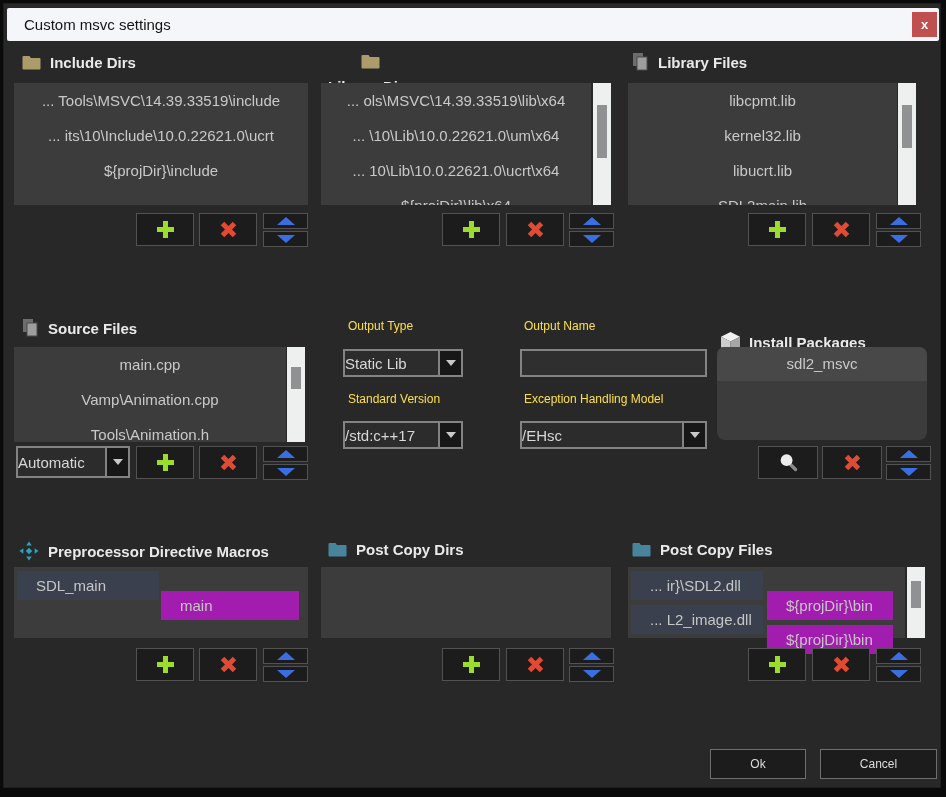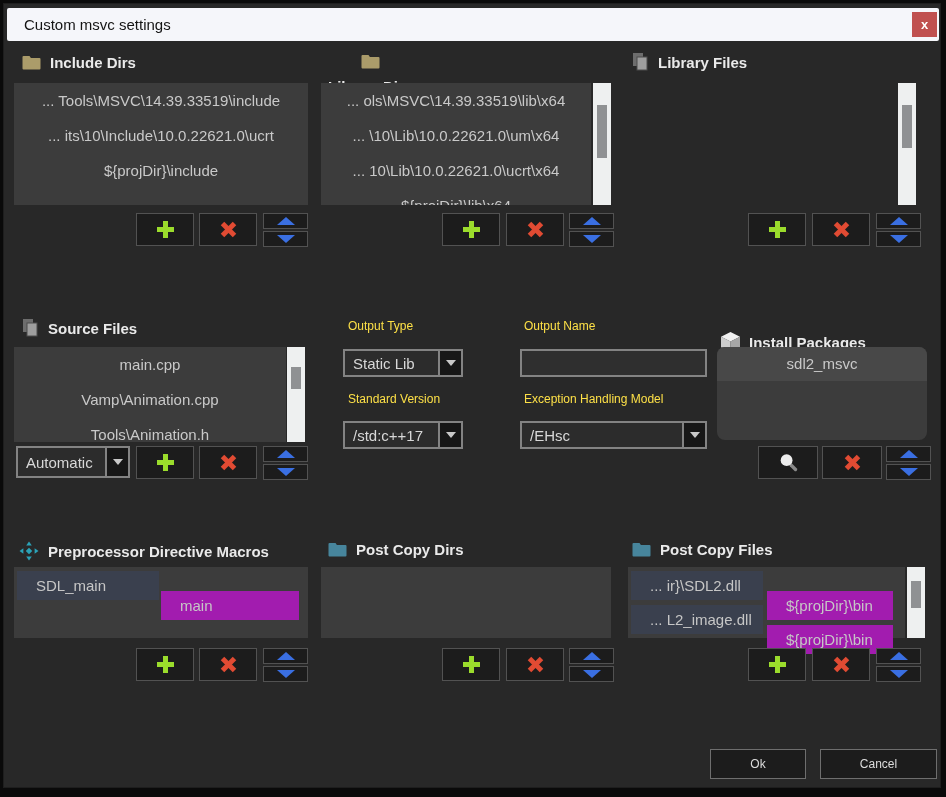--- a/index.html
+++ b/index.html
@@ -35,21 +35,21 @@
   .xmark::after{content:'';position:absolute;left:0;top:6px;width:17px;height:5px;background:#e14b33;}
   .ud{position:absolute;width:45px;height:34px;}
   .ud .half{position:absolute;left:0;width:45px;height:16px;background:#1c1c1c;border:1px solid #525252;box-sizing:border-box;
             display:flex;align-items:center;justify-content:center;cursor:pointer;}
   .ud .h-top{top:0;} .ud .h-bot{top:18px;}
   .tri-up{width:0;height:0;border-left:9px solid transparent;border-right:9px solid transparent;border-bottom:8px solid #3a6fe2;}
   .tri-down{width:0;height:0;border-left:9px solid transparent;border-right:9px solid transparent;border-top:8px solid #3a6fe2;}
 
   
   .dd{position:absolute;box-sizing:border-box;background:#2c2c2c;border:2px solid #838383;display:flex;align-items:stretch;cursor:pointer;}
-  .dd .txt{flex:1;font-size:15px;color:#d8d8d8;padding-left:8px;display:flex;align-items:center;white-space:nowrap;overflow:hidden;}
+  .dd .txt{flex:1;font-size:15px;color:#d8d8d8;display:flex;align-items:center;white-space:nowrap;overflow:hidden;}
   .dd .arr{width:21px;background:#171717;border-left:2px solid #838383;display:flex;align-items:center;justify-content:center;}
   .dd .arr::after{content:'';width:0;height:0;border-left:5px solid transparent;border-right:5px solid transparent;border-top:6px solid #c9c9c9;}
   .tinput{position:absolute;box-sizing:border-box;background:#2f2f2f;border:2px solid #838383;color:#dcdcdc;
           font-size:15px;font-family:"Liberation Sans",sans-serif;padding:0 6px;outline:none;}
   .flabel{position:absolute;font-size:12px;color:#fde047;white-space:nowrap;}
 
   
   .cell{position:absolute;height:29px;line-height:29px;padding-left:19px;font-size:15px;color:#c6c6c6;
         box-sizing:border-box;white-space:nowrap;overflow:hidden;}
   .cell.key{background:#3a404e;}
@@ -129,20 +129,26 @@
         <div class="tri-down"></div>
       </div>
   </div>
 
   <div class="phdr" style="left:632px;top:52px;">
     <svg class="icon" width="17" height="20" viewBox="0 0 17 20">
         <rect x="1" y="1" width="10" height="13" fill="#6d6d6d"></rect>
         <rect x="5" y="5" width="10" height="13" fill="#9e9e9e" stroke="#4c4c4c"></rect>
       </svg>
     <span>Library Files</span>
+  </div>
+  <div class="listbox" style="left:628px;top:83px;width:269px;height:122px;">
+    <div class="lrow">libcpmt.lib</div>
+    <div class="lrow">kernel32.lib</div>
+    <div class="lrow">libucrt.lib</div>
+    <div class="lrow">SDL2main.lib</div>
   </div>
   <div class="sb" style="left:898px;top:83px;height:122px;">
     <div class="thumb" style="top:22px;height:43px;"></div>
   </div>
   <div class="btn-sm" style="left:748px;top:213px;">
       <div class="plus"></div>
     </div>
   <div class="btn-sm" style="left:812px;top:213px;">
       <div class="xmark"></div>
     </div>

